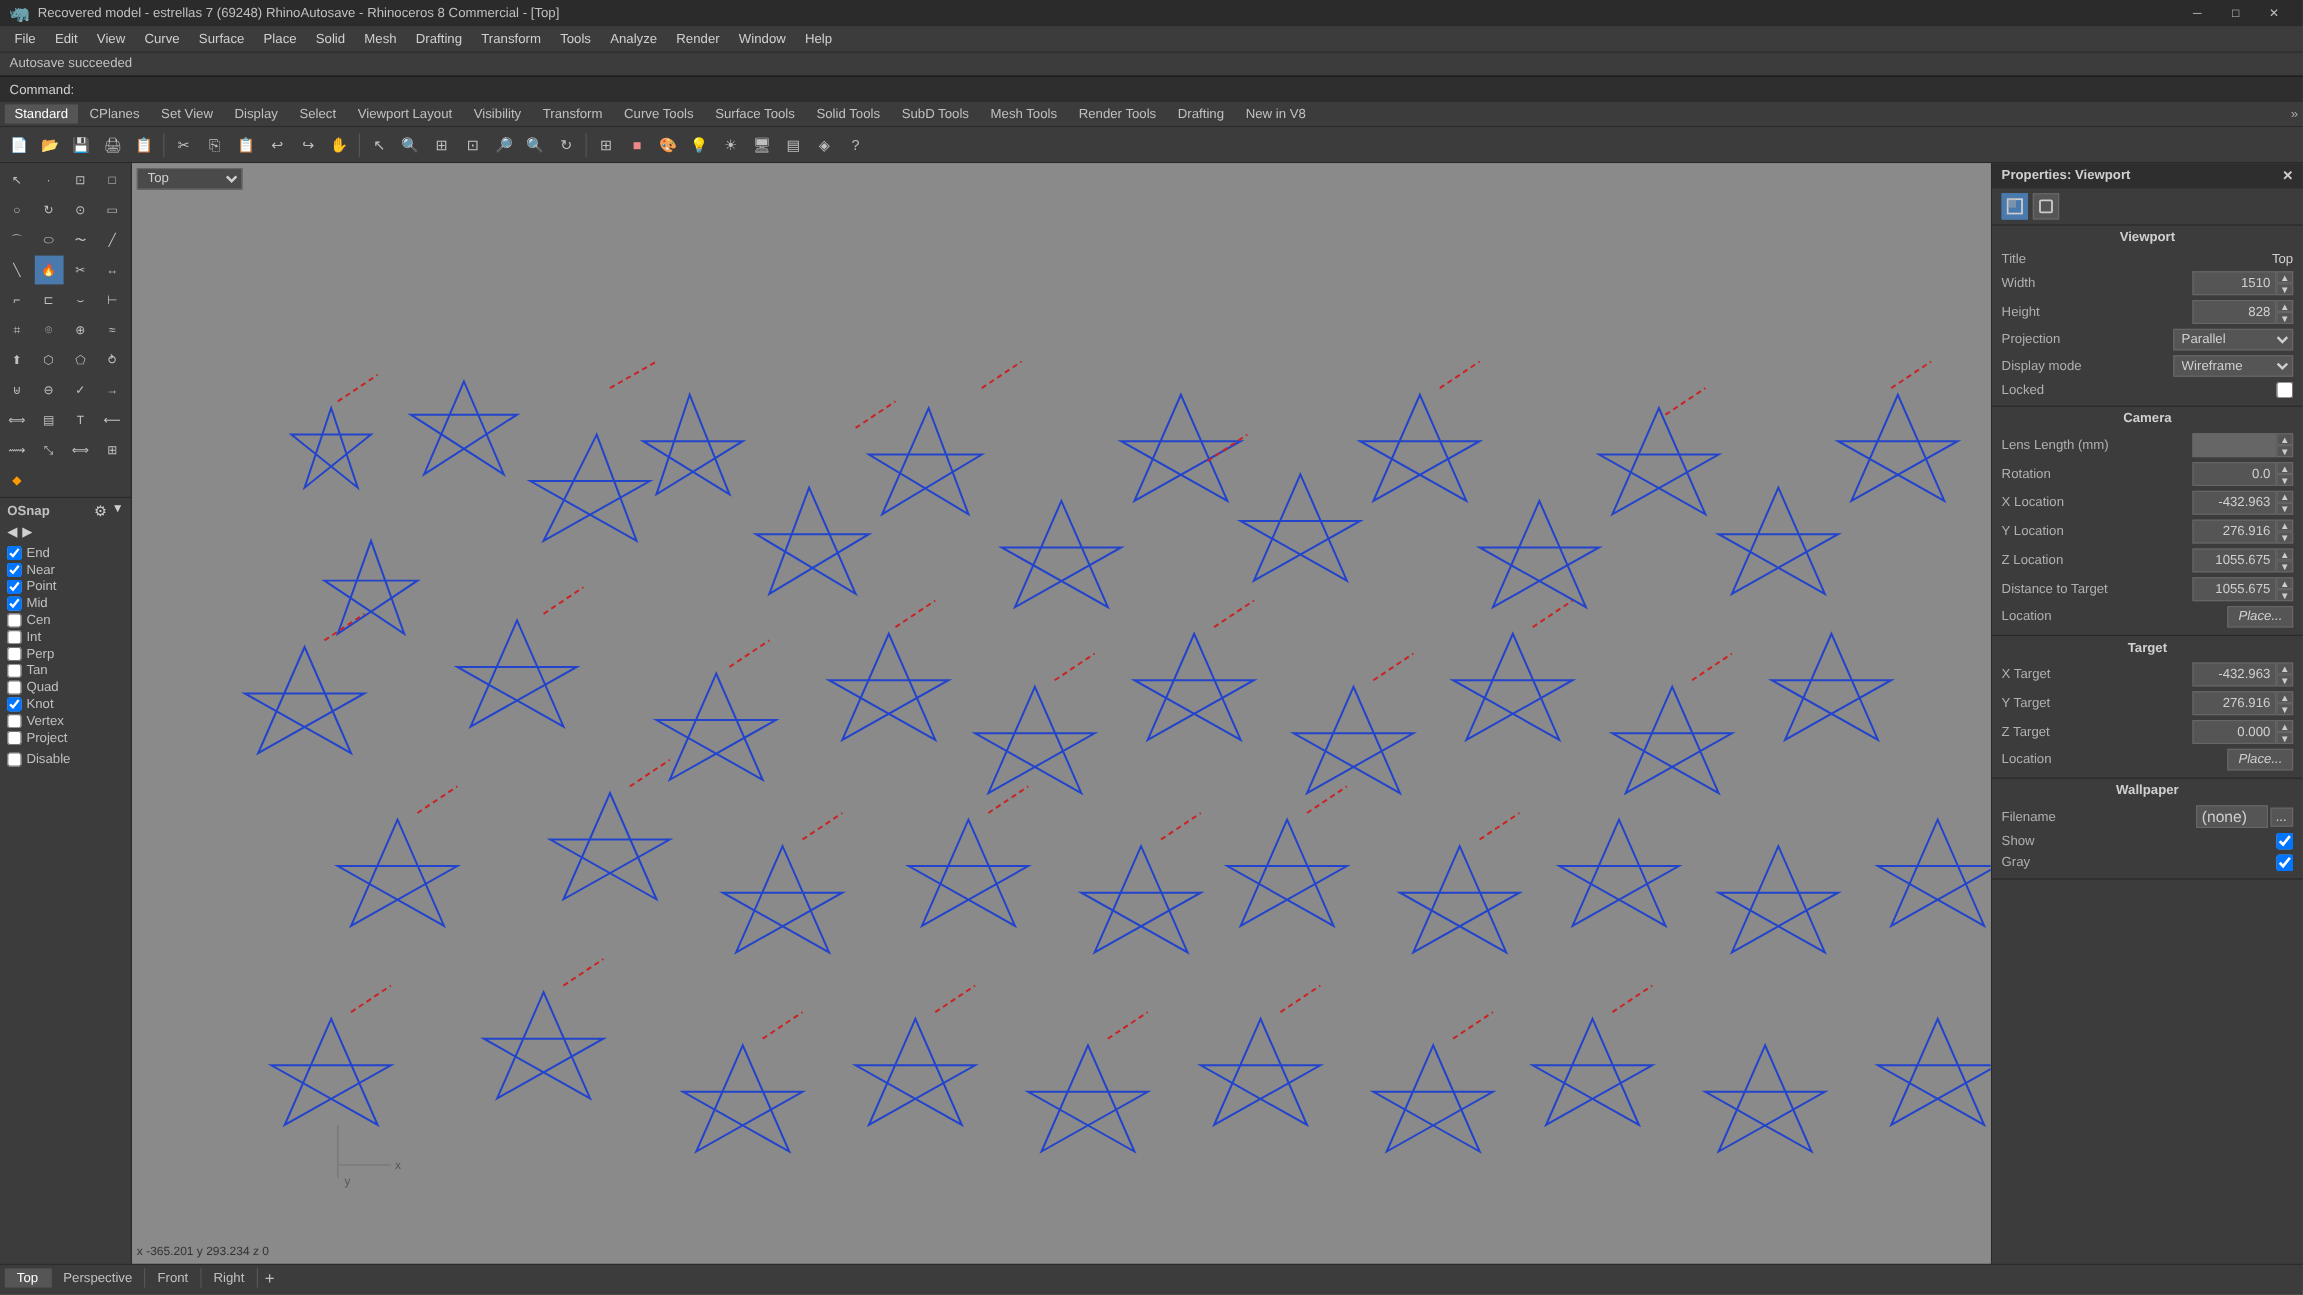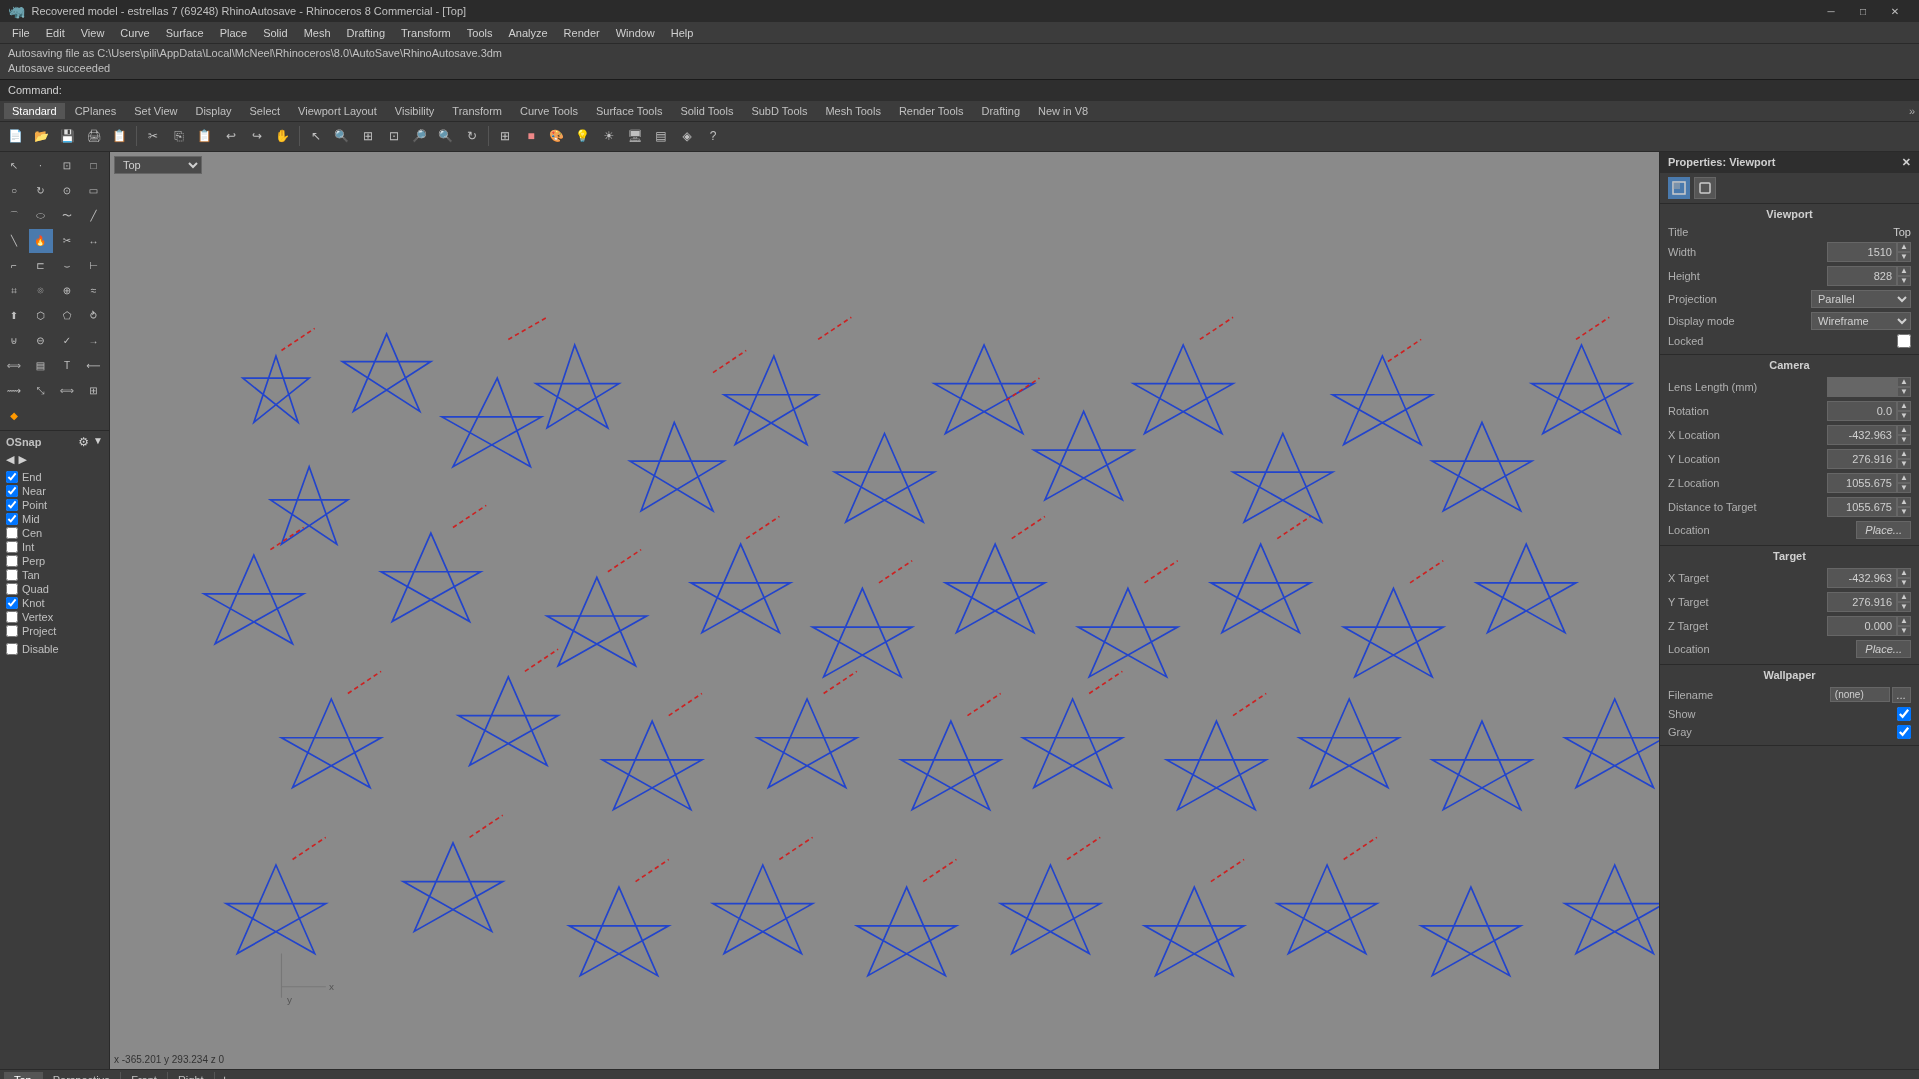--- a/index.html
+++ b/index.html
@@ -115,21 +115,20 @@
   <div class="menu-item">Drafting</div>
   <div class="menu-item">Transform</div>
   <div class="menu-item">Tools</div>
   <div class="menu-item">Analyze</div>
   <div class="menu-item">Render</div>
   <div class="menu-item">Window</div>
   <div class="menu-item">Help</div>
 </div>
 
 <div id="autosave-bar">
-  <div>Autosaving file as C:\Users\pili\AppData\Local\McNeel\Rhinoceros\8.0\AutoSave\RhinoAutosave.3dm</div>
   <div>Autosave succeeded</div>
 </div>
 
 <div id="command-bar">
   <span style="margin-right:6px;">Command:</span>
   <input type="text" id="command-input" value="" style="">
 </div>
 
 <div id="toolbar-tabs">
   <div class="toolbar-tab active">Standard</div>
@@ -592,21 +591,21 @@
         <span class="prop-label">Location</span>
         <button class="prop-btn">Place...</button>
       </div>
     </div>
 
     <div class="prop-section">
       <div class="prop-section-title">Wallpaper</div>
       <div class="prop-row">
         <span class="prop-label">Filename</span>
         <div style="display:flex;gap:2px;align-items:center;">
-          <input type="text" value="(none)" style="background: rgb(85, 85, 85); border: 1px solid rgb(102, 102, 102); color: rgb(208, 208, 208); font-size: 10px; padding: 1px 4px; width: 60px;">
+          <input type="text" value="(none)" style="background: rgb(85, 85, 85); border: 1px solid rgb(102, 102, 102); color: rgb(208, 208, 208); font-size: 13px; padding: 1px 4px; width: 60px;">
           <button class="prop-btn" style="padding:1px 4px;">...</button>
         </div>
       </div>
       <div class="prop-row">
         <span class="prop-label">Show</span>
         <input type="checkbox" class="prop-checkbox" checked="" style="">
       </div>
       <div class="prop-row">
         <span class="prop-label">Gray</span>
         <input type="checkbox" class="prop-checkbox" checked="" style="">

